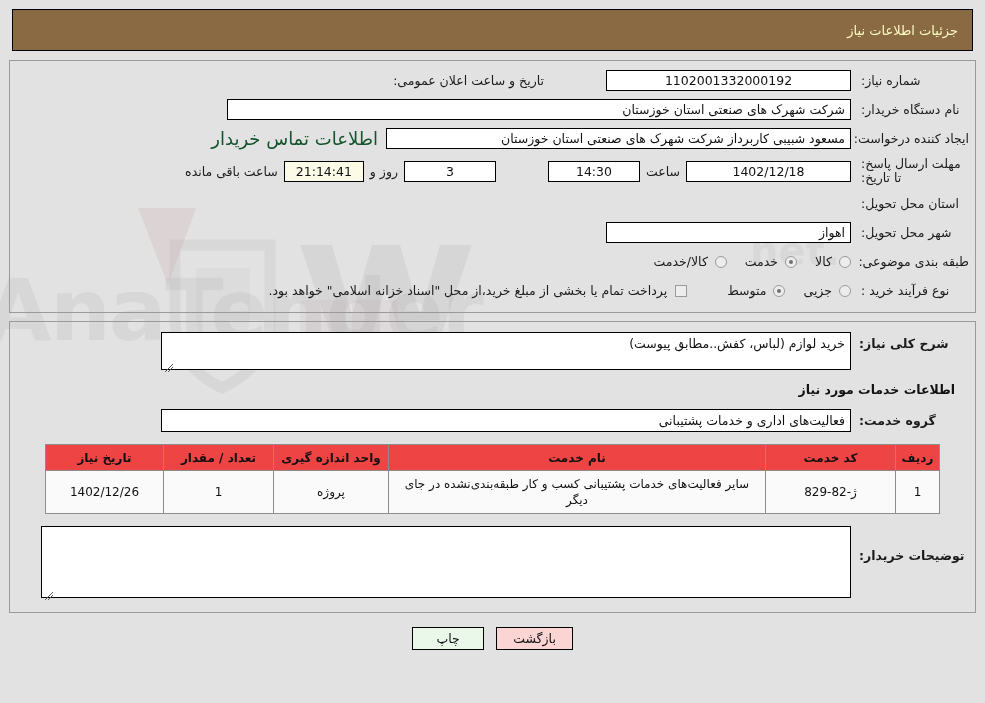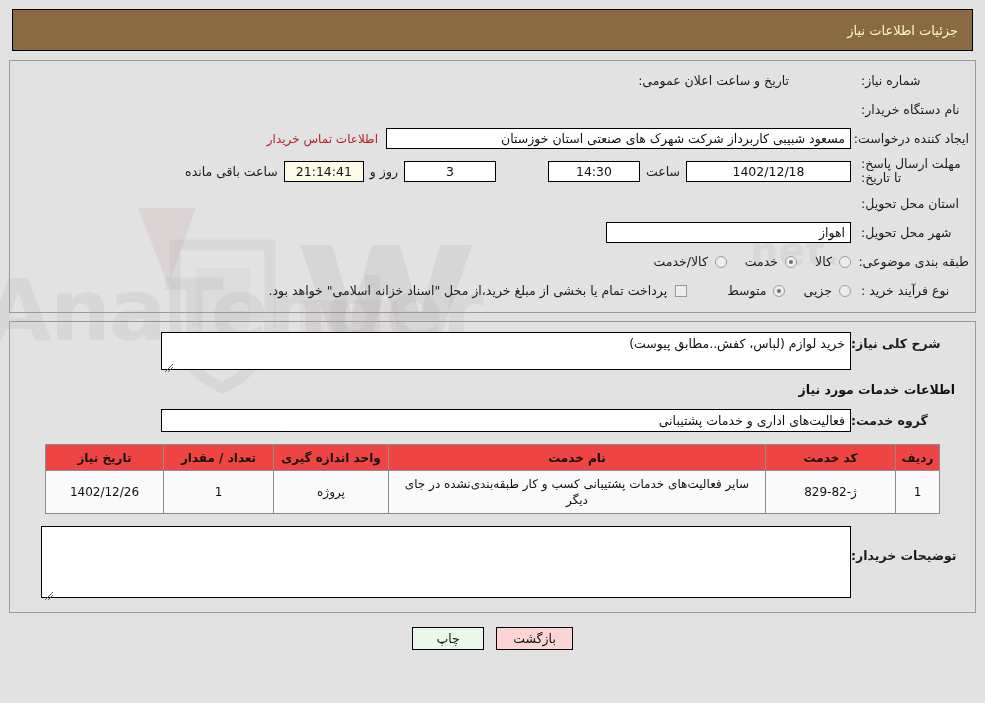--- a/index.html
+++ b/index.html
@@ -64,21 +64,21 @@
     align-items: center;
     justify-content: flex-start;
     min-height: 27px;
     margin-bottom: 2px;
     width: 100%;
   }
   .lbl {
     font-size: 12.5px;
     color: #1b1b1b;
     text-align: left;
-    padding-left: 0;
+    padding-left: 8px;
     white-space: nowrap;
   }
   .lbl.w-right { width: 118px; text-align: left; padding-left: 10px; }
   .lbl.two-line { line-height: 14px; }
 
   .fld {
     border: 1px solid #000;
     background: #ffffff;
     height: 21px;
     line-height: 19px;
@@ -93,22 +93,22 @@
   .fld.timer { background: #fbfbe8; width: 80px; }
 
   .mini-lbl {
     font-size: 12.5px;
     color: #1b1b1b;
     padding: 0 6px;
     white-space: nowrap;
   }
 
   .link {
-    color: #b91c1c;
-    font-size: 12px;
+    color: #14532d;
+    font-size: 18px;
     text-decoration: none;
     cursor: pointer;
     white-space: nowrap;
     padding: 0 8px;
   }
 
   
   .radio-grp { display: flex; align-items: center; gap: 4px; }
   .radio {
     width: 12px; height: 12px;
@@ -247,25 +247,27 @@
   <div class="header-wrap">
     <div class="header-bar">
       <span class="header-title">جزئیات اطلاعات نیاز</span>
     </div>
   </div>
 
   <div class="panel" style="padding-top:6px;padding-bottom:6px;">
 
     <div class="row">
       <span class="lbl w-right">شماره نیاز:</span>
+      <div class="fld" style="width:245px;">1102001332000192</div>
       <span class="mini-lbl" style="margin-right:56px;">تاریخ و ساعت اعلان عمومی:</span>
     </div>
 
     <div class="row">
       <span class="lbl w-right">نام دستگاه خریدار:</span>
+      <div class="fld rt" style="width:624px;">شرکت شهرک های صنعتی استان خوزستان</div>
     </div>
 
     <div class="row">
       <span class="lbl w-right">ایجاد کننده درخواست:</span>
       <div class="fld rt" style="width:465px;">مسعود شبیبی کاربرداز شرکت شهرک های صنعتی استان خوزستان</div>
       <a class="link">اطلاعات تماس خریدار</a>
     </div>
 
     <div class="row" style="min-height:34px;">
       <span class="lbl w-right two-line" style="white-space:normal;width:118px;">مهلت ارسال پاسخ: تا تاریخ:</span>

